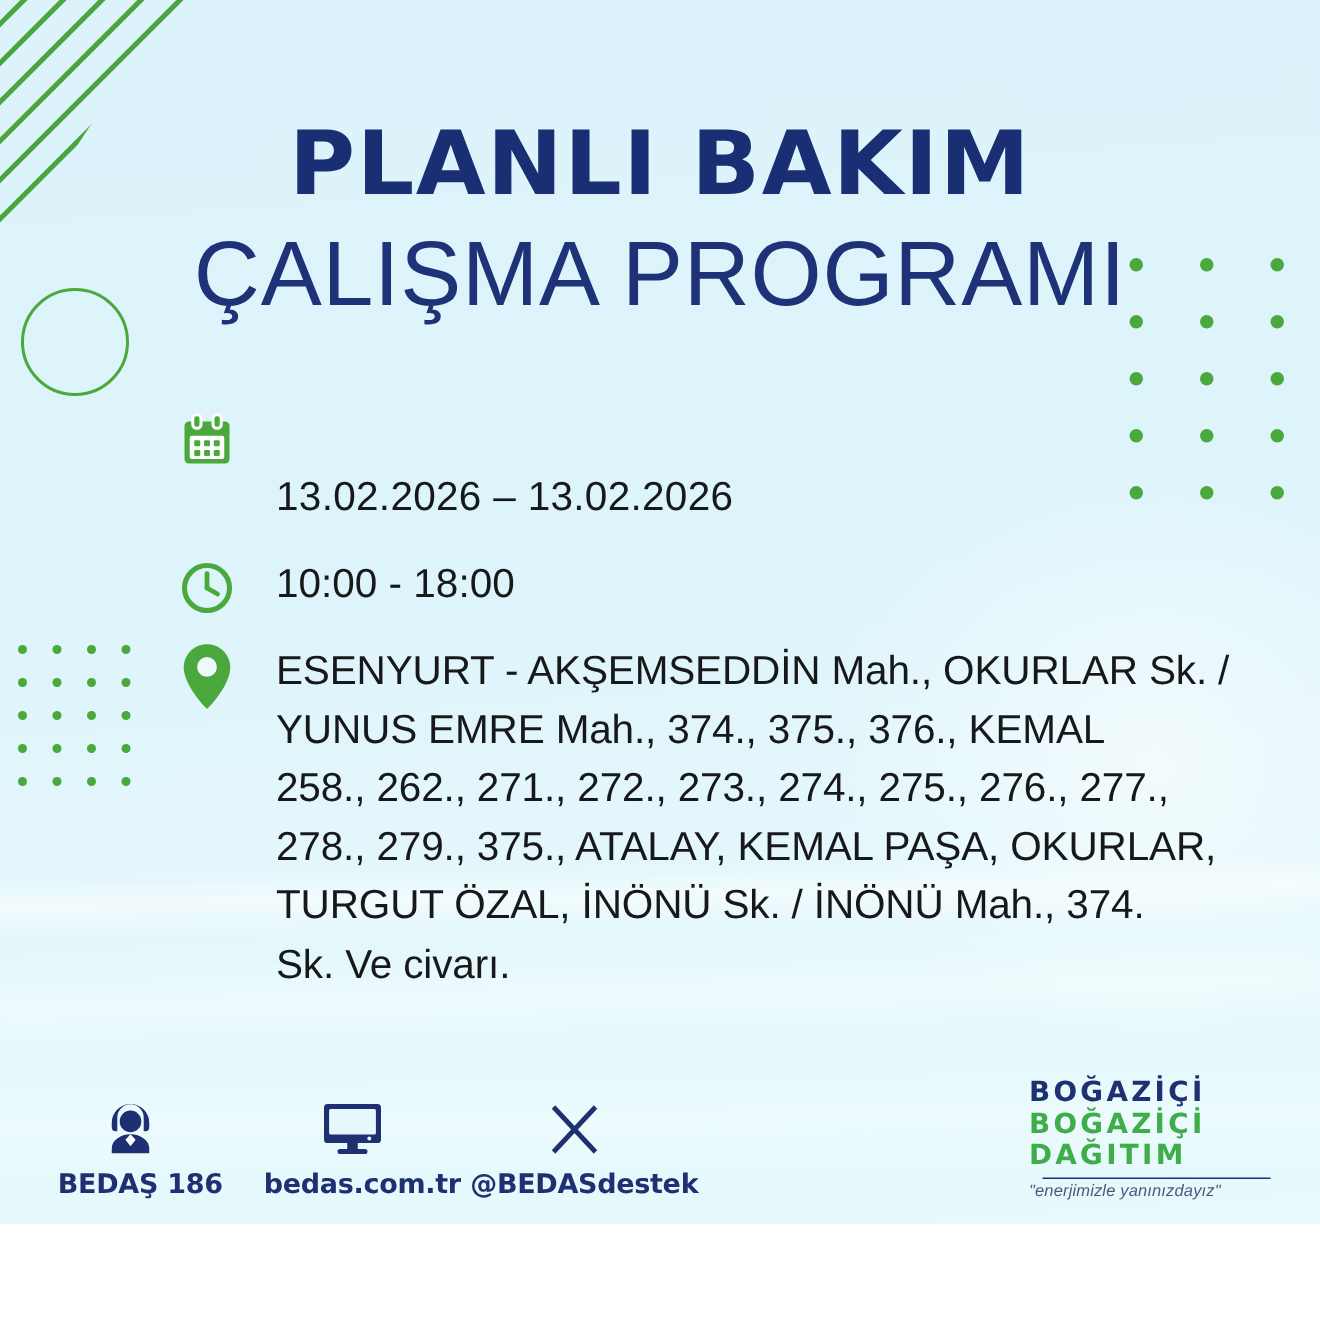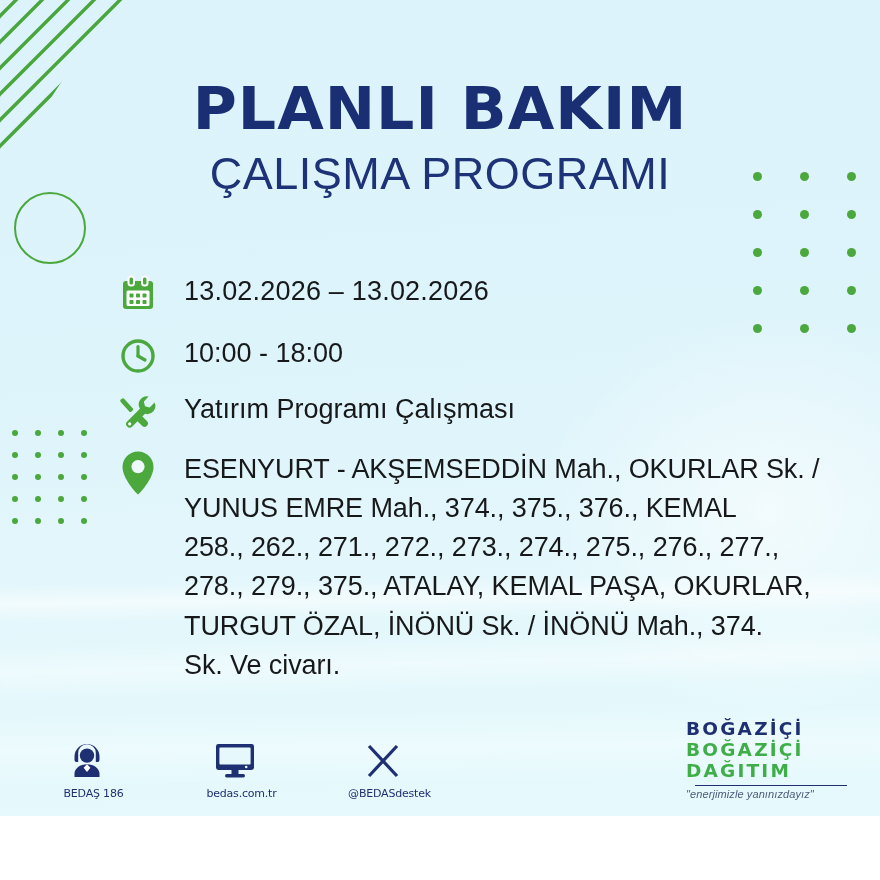--- a/index.html
+++ b/index.html
@@ -108,21 +108,21 @@
     font-size: 59px;
     letter-spacing: 1px;
     color: #1a2f73;
     line-height: 1.05;
     margin: 0;
     transform: scaleX(1.02);
   }
   .title-sub {
     font-family: "Liberation Sans", sans-serif;
     font-weight: 400;
-    font-size: 45px;
+    font-size: 61px;
     letter-spacing: 0.5px;
     color: #1d3277;
     line-height: 1.1;
     margin: 9px 0 0 0;
   }
 
   
   .info-block {
     position: absolute;
     left: 118px;
@@ -142,21 +142,21 @@
     align-items: flex-start;
     padding-top: 2px;
   }
   .info-row .text-cell {
     font-family: "Liberation Sans", sans-serif;
     font-size: 27px;
     color: #17181a;
     line-height: 1.33;
     padding-top: 2px;
   }
-  .row-date .text-cell { letter-spacing: 0.2px; }
+  .row-date .text-cell { letter-spacing: 0.2px; margin-top: 40px; }
   .row-time { margin-bottom: 14px; }
   .row-type { margin-bottom: 16px; }
   .row-addr .text-cell {
     line-height: 1.45;
     letter-spacing: -0.1px;
     max-width: 660px;
   }
   .addr-line { display: block; white-space: nowrap; }
 
   
@@ -183,22 +183,22 @@
   }
   .contact .ic {
     height: 42px;
     display: flex;
     align-items: flex-end;
     justify-content: center;
   }
   .contact .lbl {
     margin-top: 7px;
     font-family: "DejaVu Sans", sans-serif;
-    font-size: 11px;
-    font-weight: 400;
+    font-size: 18px;
+    font-weight: 700;
     color: #1f3072;
     letter-spacing: -0.2px;
     white-space: nowrap;
     margin-left: 13px;
   }
 
   .logo {
     position: absolute;
     right: 24px;
     bottom: 16px;
@@ -343,35 +343,20 @@
       <div class="icon-cell">
         <svg width="40" height="40" viewBox="0 0 40 40">
           <circle cx="20" cy="20" r="15" fill="none" stroke="#4aa83d" stroke-width="3.4"></circle>
           <line x1="20" y1="20" x2="20" y2="10.5" stroke="#4aa83d" stroke-width="3.2" stroke-linecap="round"></line>
           <line x1="20" y1="20" x2="27" y2="24" stroke="#4aa83d" stroke-width="3.2" stroke-linecap="round"></line>
         </svg>
       </div>
       <div class="text-cell">10:00 - 18:00</div>
     </div>
 
-    <div class="info-row row-type">
-      <div class="icon-cell">
-        <svg width="40" height="40" viewBox="0 0 40 40">
-          <g fill="#4aa83d">
-            <path d="M30.5 4.5 a8.2 8.2 0 0 0 -8.6 12.3 L9.2 29.4 a3.6 3.6 0 1 0 5.1 5.1 L27 21.8 a8.2 8.2 0 0 0 9.6 -11.3 l-5 5 -4.6 -1.2 -1.2 -4.6 z"></path>
-            <circle cx="11.7" cy="31.9" r="1.6" fill="#ffffff"></circle>
-          </g>
-          <g fill="#4aa83d">
-            <rect x="6.4" y="5.1" width="4.6" height="16" rx="1.6" transform="rotate(-42 8.7 13.1)"></rect>
-            <path d="M22.5 22.6 l6.6 6.6 a3.4 3.4 0 0 1 -4.8 4.8 l-6.6 -6.6 z"></path>
-          </g>
-        </svg>
-      </div>
-      <div class="text-cell">Yatırım Programı Çalışması</div>
-    </div>
 
     <div class="info-row row-addr">
       <div class="icon-cell">
         <svg width="40" height="46" viewBox="0 0 40 46">
           <path d="M20 1.5 C11.4 1.5 4.5 8.4 4.5 17 c0 11.2 13 25.5 15.5 27.6 C22.5 42.5 35.5 28.2 35.5 17 C35.5 8.4 28.6 1.5 20 1.5 z" fill="#4aa83d"></path>
           <circle cx="20" cy="16.6" r="6.6" fill="#eef9fc"></circle>
         </svg>
       </div>
       <div class="text-cell" id="addressText">
           <span class="addr-line">ESENYURT - AKŞEMSEDDİN Mah., OKURLAR Sk. /</span>

